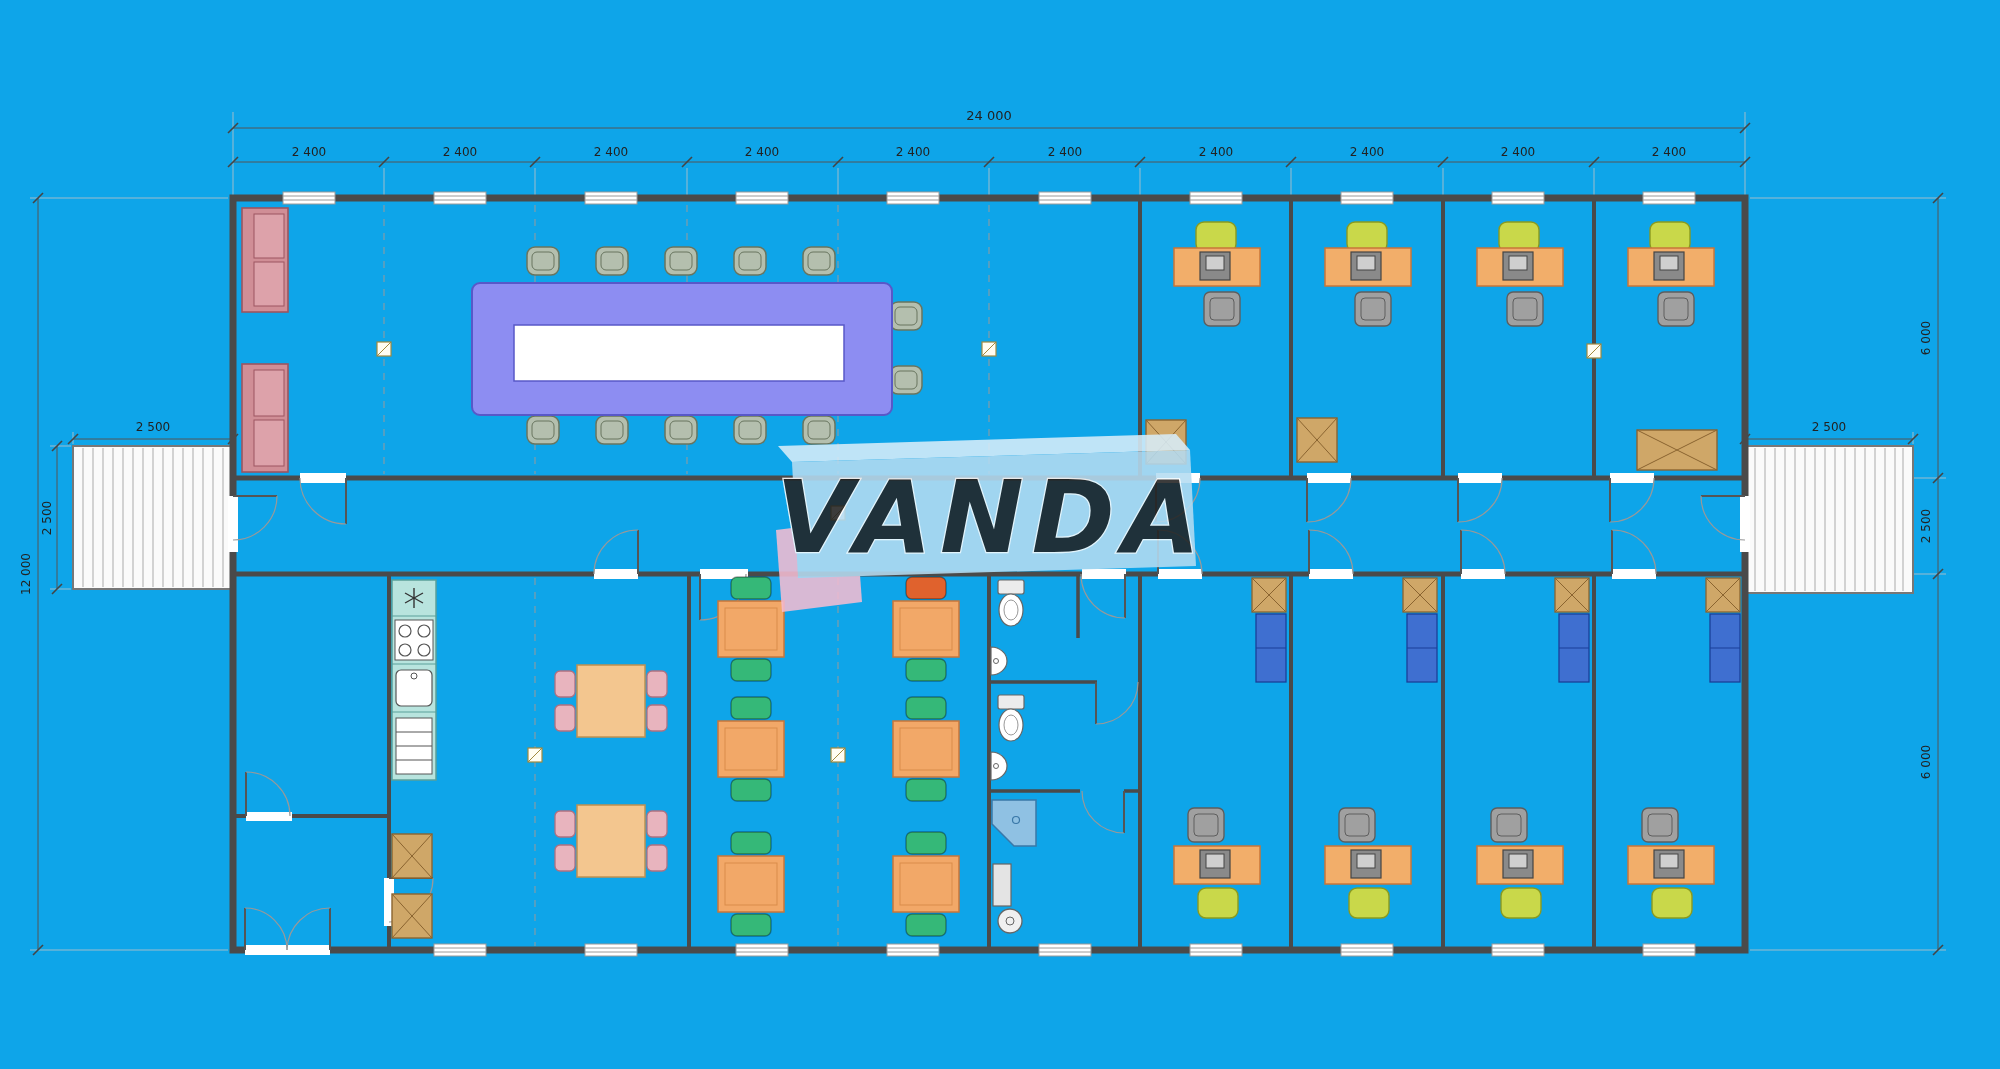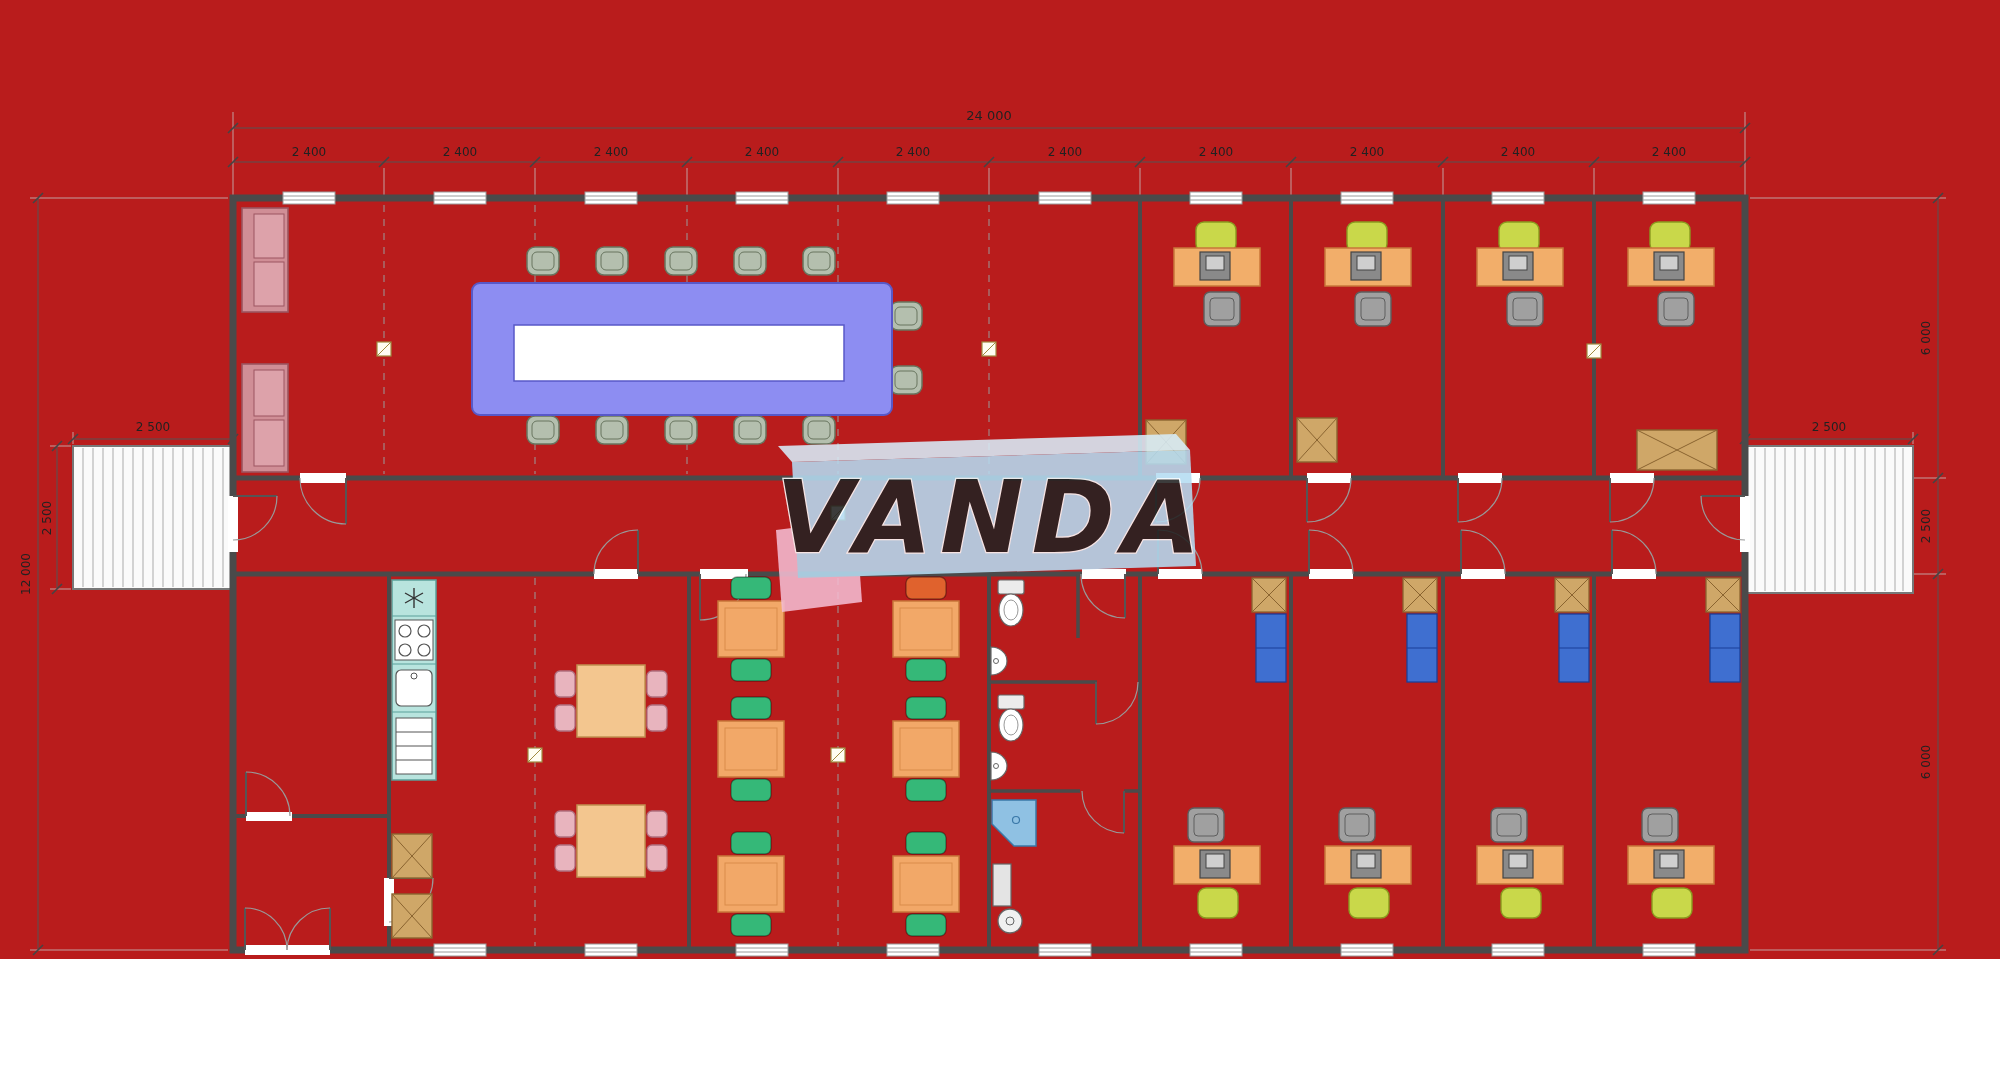--- a/index.html
+++ b/index.html
@@ -1,16 +1,16 @@
 <!DOCTYPE html>
 <html><head>
 <meta charset="utf-8">
 <style>
   html,body{margin:0;padding:0;background:#fff;}
-  .canvas{width:2000px;height:959px;position:relative;background:#b91c1c;
+  .canvas{width:2000px;height:1069px;position:relative;background:#0ea5e9;
           font-family:"DejaVu Sans","Liberation Sans",sans-serif;overflow:hidden;}
   svg{display:block;width:2000px;height:1069px;}
   text{fill:#222;}
 </style>
 </head>
 <body>
 
 <div class="canvas">
 <svg viewBox="0 0 2000 1069" xmlns="http://www.w3.org/2000/svg">
 

